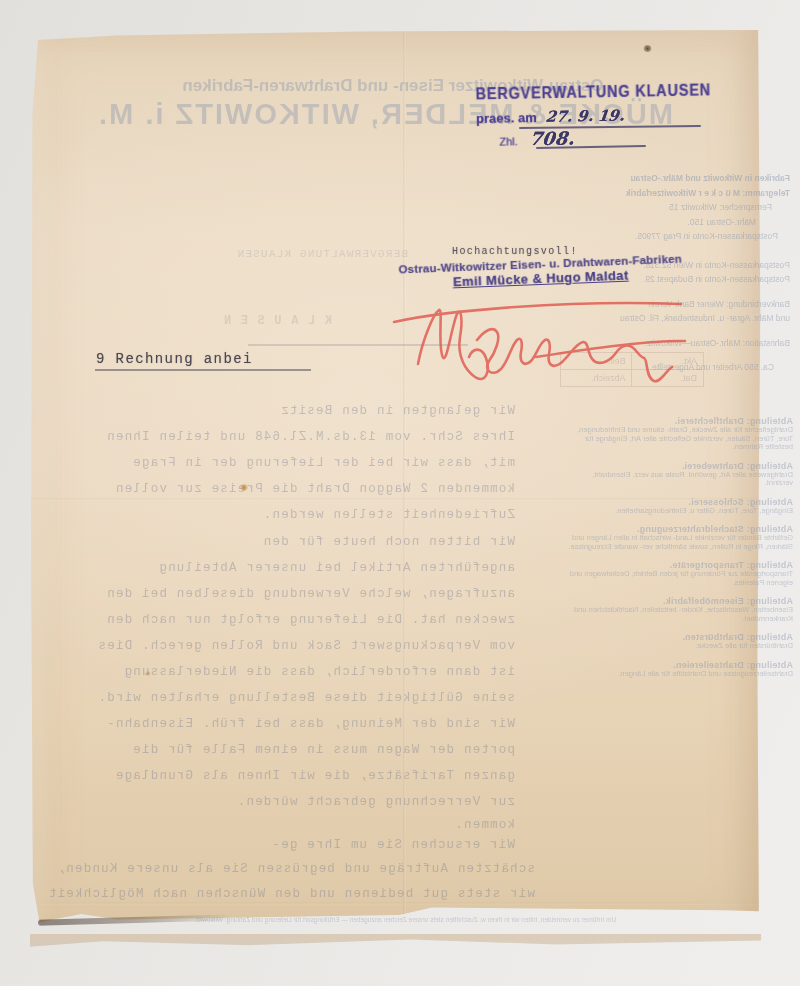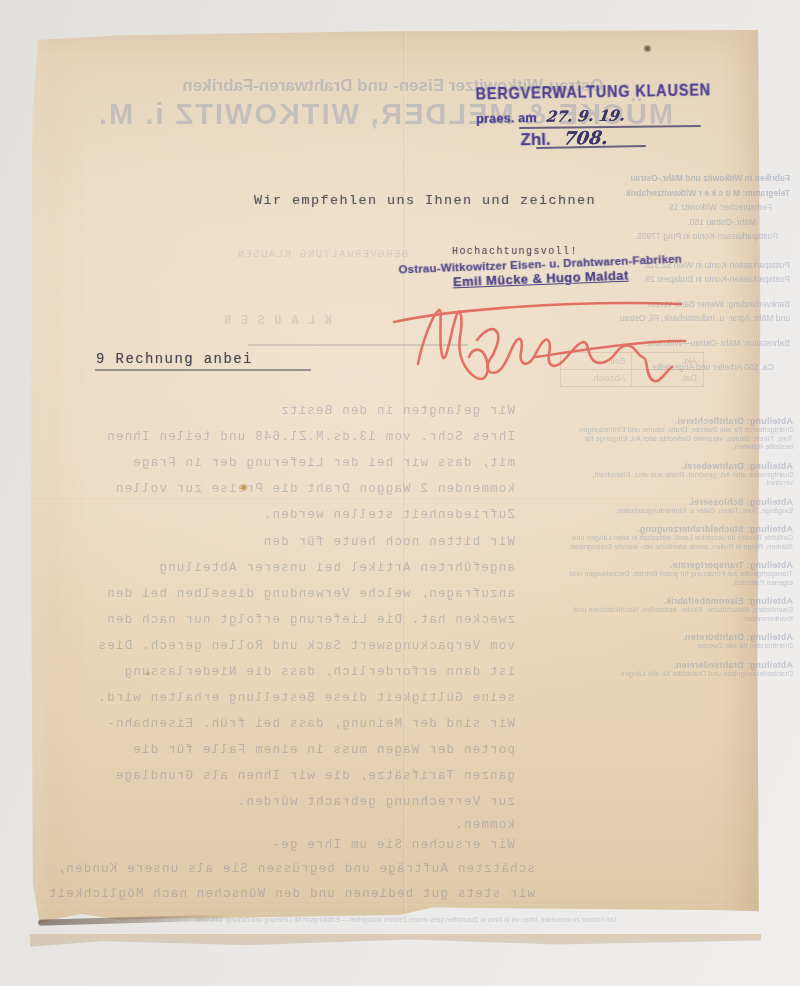--- a/index.html
+++ b/index.html
@@ -108,28 +108,27 @@
     </div>
   </div>
 
   <div class="abs" style="left:476px;top:84px;transform:rotate(-1deg);">
     <div class="stamp-purple" style="font-size:14.5px;letter-spacing:.8px;transform:scaleY(1.08);">BERGVERWALTUNG KLAUSEN</div>
     <div style="margin-top:7px;display:flex;align-items:baseline;">
       <span class="stamp-purple" style="font-size:13px;font-weight:bold;">praes. am</span>
       <span class="hand" style="font-size:15px;margin-left:10px;">27. 9. 19.</span>
     </div>
     <div style="margin-top:2px;display:flex;align-items:baseline;">
-      <span class="stamp-purple" style="font-size:17px;font-weight:bold;margin-left:44px;">Zhl.</span>
+      <span class="stamp-purple" style="font-size:11px;font-weight:normal;margin-left:23px;">Zhl.</span>
       <span class="hand" style="font-size:18px;margin-left:14px;">708.</span>
     </div>
   </div>
   <div class="ink-line" style="left:519px;top:126px;width:182px;transform:rotate(-.6deg);"></div>
   <div class="ink-line" style="left:536px;top:146px;width:110px;transform:rotate(-1deg);"></div>
 
-  <div class="abs typed" style="left:254px;top:193px;font-size:13.5px;">Wir empfehlen uns Ihnen und zeichnen</div>
 
   <div class="abs typed" style="left:452px;top:246px;font-size:10px;">Hochachtungsvoll!</div>
 
   <div class="abs" style="left:368px;top:258px;width:345px;text-align:center;transform:rotate(-2.2deg);">
     <div class="stamp-purple" style="font-size:11.5px;letter-spacing:.2px;color:#4a4184;opacity:.92;">Ostrau-Witkowitzer Eisen- u. Drahtwaren-Fabriken</div>
     <div class="stamp-purple" style="font-size:13px;letter-spacing:.4px;color:#4a4184;margin-top:1px;text-decoration:underline;">Emil Mücke &amp; Hugo Maldat</div>
   </div>
 
   <svg class="abs" style="left:388px;top:280px;" width="300" height="118" viewBox="0 0 300 118">
     <g fill="none" stroke="#e05a50" stroke-width="2.6" stroke-linecap="round" stroke-linejoin="round" opacity=".82">

